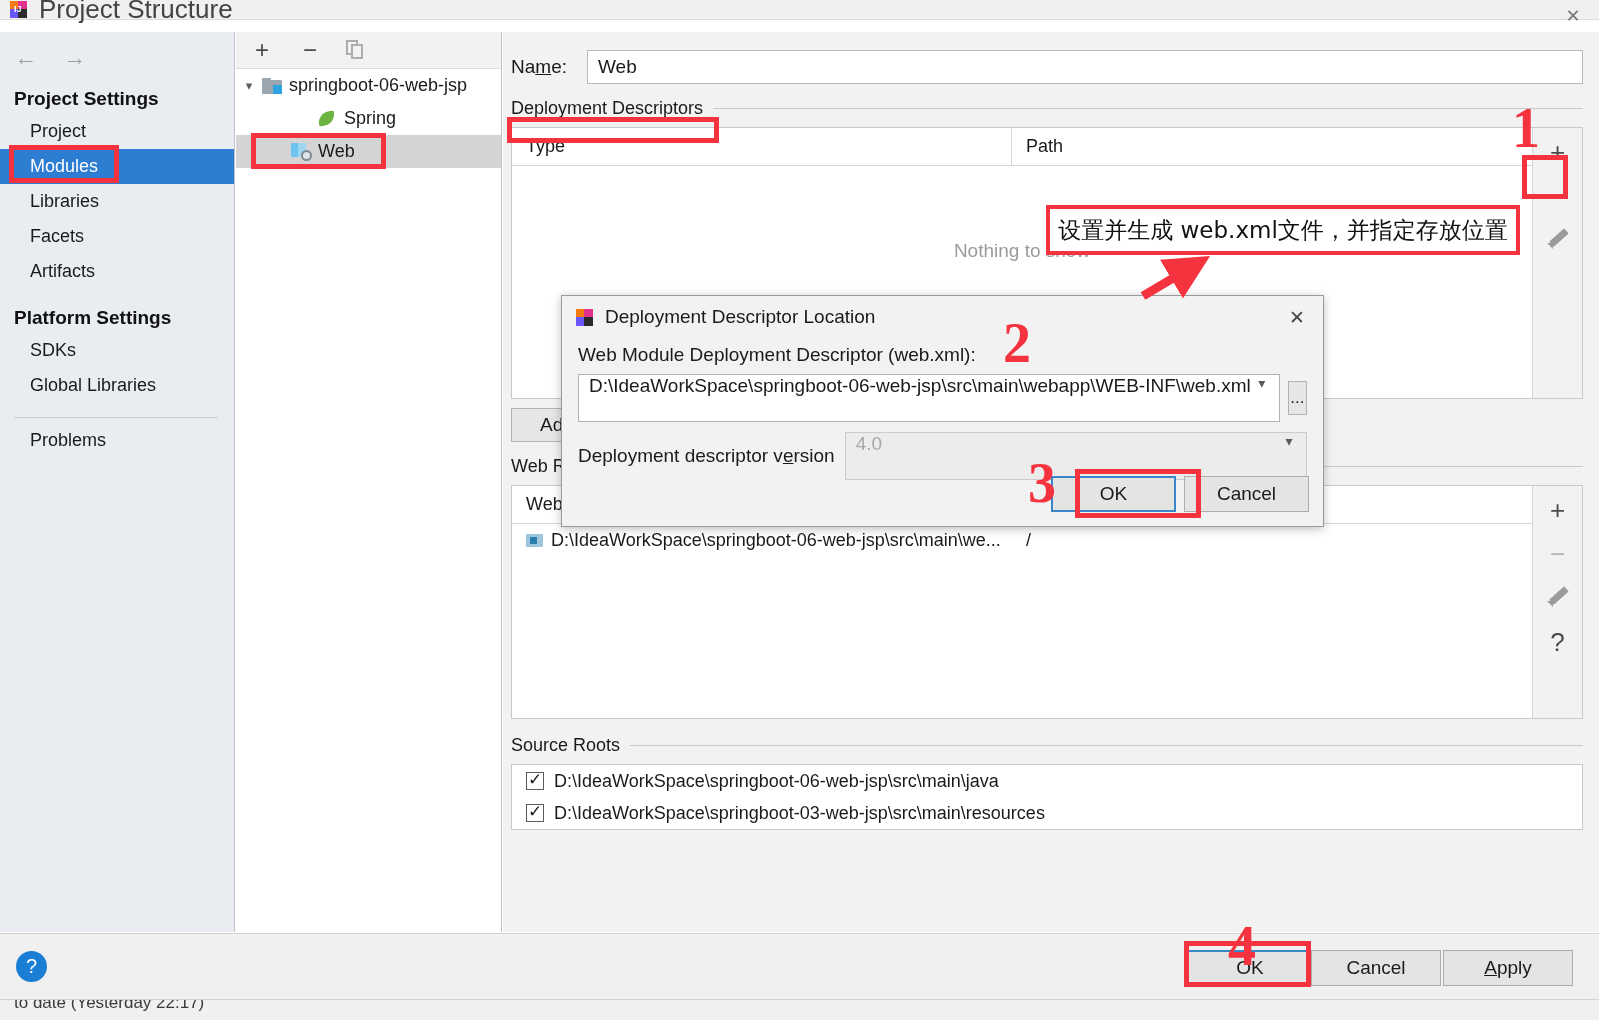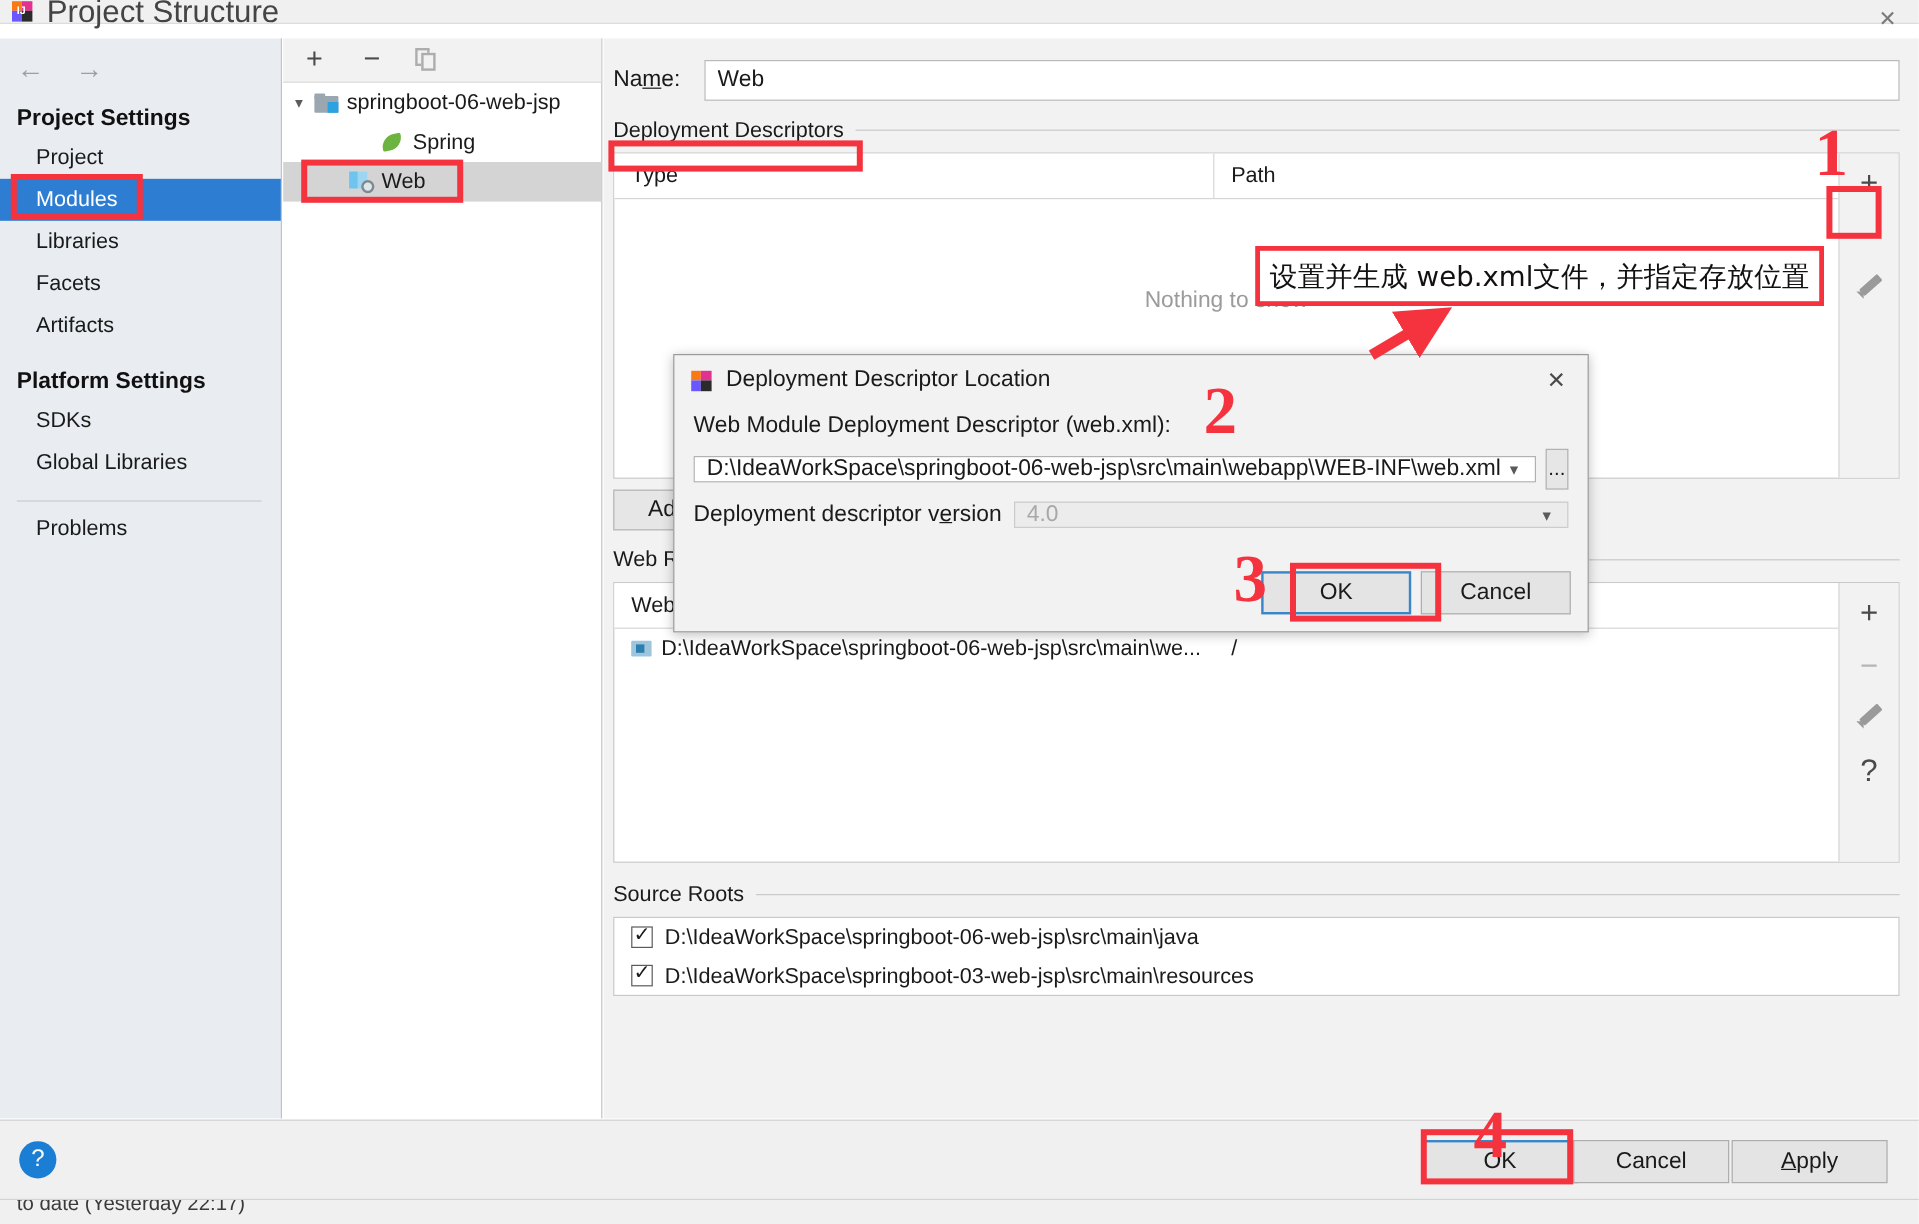--- a/index.html
+++ b/index.html
@@ -169,22 +169,22 @@
   .dlg-ico .q2 { position:absolute; right:0; top:0; width:9px; height:8px; background:#e3318f;}
   .dlg-ico .q3 { position:absolute; left:0; bottom:0; width:8px; height:9px; background:#6b57ff;}
   .dlg-ico .q4 { position:absolute; right:0; bottom:0; width:9px; height:9px; background:#2b2b2b;}
   .dlg-title { margin-left: 12px; font-size: 19px; color: #1a1a1a; }
   .dlg-close { position: absolute; right: 8px; top: 6px; width: 36px; height: 30px;
                display:flex; align-items:center; justify-content:center;
                font-size: 19px; color: #4a4a4a; cursor: pointer; }
   .dlg-label { margin: 6px 0 0 16px; font-size: 19px; color: #1a1a1a; }
   .dlg-row { display: flex; align-items: center; margin: 8px 16px 0 16px; gap: 8px; }
   .combo {
-    flex: 1; height: 22px; background: #fff; border: 1px solid #b2b2b2; display: flex;
-    align-items: center; padding: 0 6px 0 10px; font-size: 19px; color: #1a1a1a;
+    flex: 1; height: 48px; background: #fff; border: 1px solid #b2b2b2; display: flex;
+    padding: 0 6px 0 10px; font-size: 19px; color: #1a1a1a;
   }
   .combo .val { flex: 1; white-space: nowrap; overflow: hidden; }
   .combo .chev { color: #5a5a5a; font-size: 14px; width: 22px; }
   .combo.disabled { background: #ececec; border-color: #cccccc; color: #a8a8a8; }
   .ell-btn { width: 36px; height: 34px; background: #e6e6e6; border: 1px solid #b2b2b2;
              font-size: 17px; color: #1a1a1a; cursor: pointer; font-family: inherit;}
   .dlg-row2 { display: flex; align-items: center; margin: 10px 16px 0 16px; gap: 10px; }
   .dlg-row2 .lbl { font-size: 19px; color: #1a1a1a; }
   .dlg-foot { position: absolute; right: 14px; bottom: 14px; display: flex; gap: 8px; }
   .dlg-btn { width: 125px; height: 36px; background: #e4e4e4; border: 1px solid #adadad;

